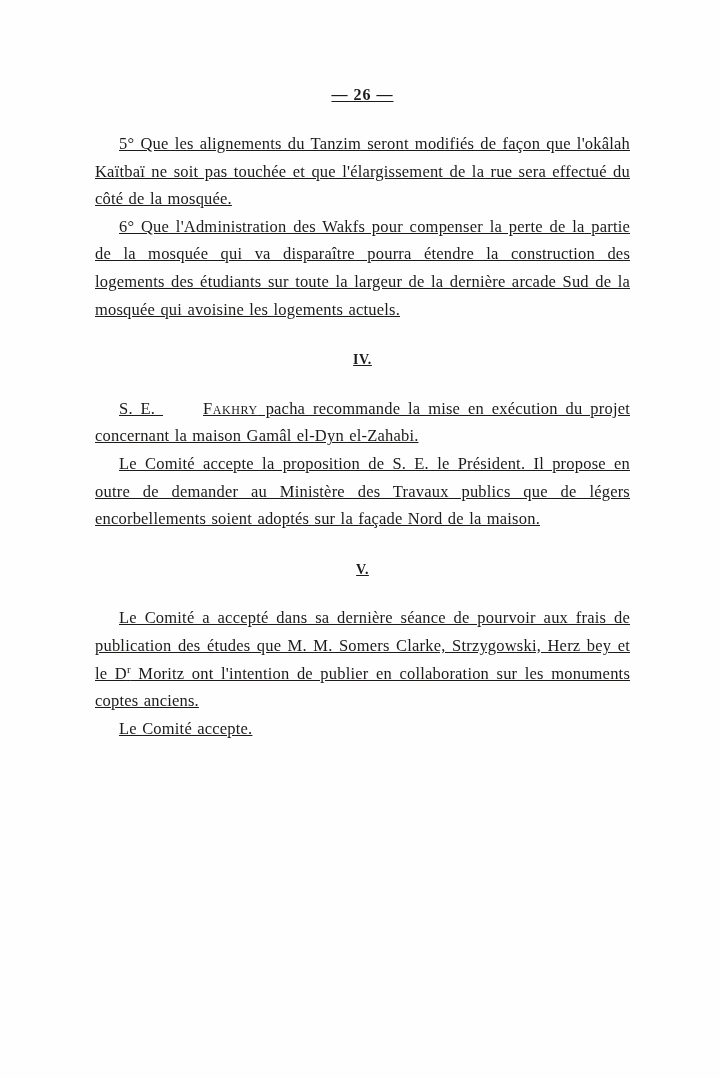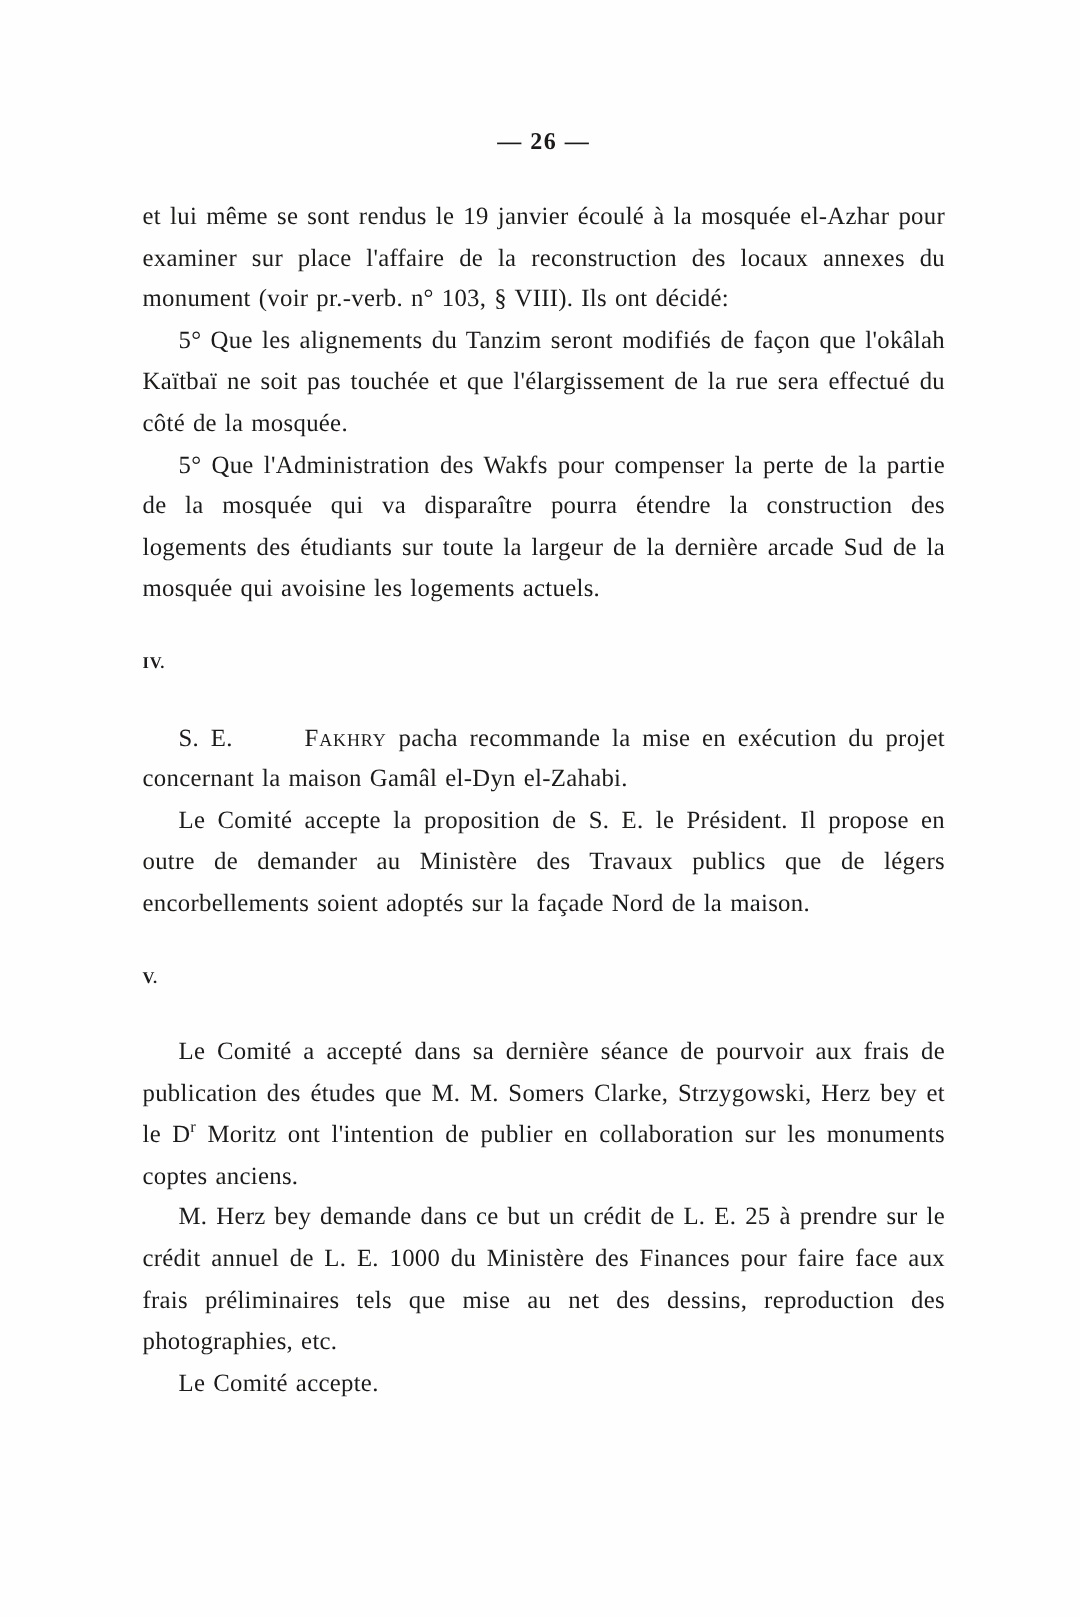--- a/index.html
+++ b/index.html
@@ -15,43 +15,44 @@
   .page {
     position: relative;
     width: 720px;
     height: 1078px;
     margin: 0 auto;
     background: var(--paper);
     font-family: "Liberation Serif", "DejaVu Serif", serif;
     color: var(--ink);
     padding: 86px 90px 0 95px;
     overflow: hidden;
+    text-decoration: underline;
   }
   .page-number {
     text-align: center;
     font-size: 16px;
     letter-spacing: 1px;
     margin: 0 0 26px 0;
     font-weight: bold;
   }
   .doc p.para {
     margin: 0;
     font-size: 16.5px;
     line-height: 27.6px;
     text-align: justify;
     letter-spacing: 0.2px;
     word-spacing: 1px;
   }
   .doc p.para.indent {
     text-indent: 24px;
   }
   .doc .heading {
-    text-align: left;
+    text-align: center;
     font-weight: bold;
-    font-size: 11px;
+    font-size: 14px;
     line-height: 27.6px;
     margin: 23px 0 21px 0;
     letter-spacing: 0.5px;
   }
   .smallcaps {
     font-variant: small-caps;
     letter-spacing: 0.6px;
     margin-left: 40px;
   }
   .sup {
@@ -59,24 +60,22 @@
     font-size: 11px;
     line-height: 0;
   }
 </style>
 </head>
 <body>
 
 <div class="page">
   <div class="page-number">— 26 —</div>
   <div class="doc">
-      <p class="para">et lui même se sont rendus le 19 janvier écoulé à la mosquée el-Azhar pour examiner sur place l'affaire de la reconstruction des locaux annexes du monument (voir pr.-verb. n° 103, § VIII). Ils ont décidé:</p>
       <p class="para indent">5° Que les alignements du Tanzim seront modifiés de façon que l'okâlah Kaïtbaï ne soit pas touchée et que l'élargissement de la rue sera effectué du côté de la mosquée.</p>
-      <p class="para indent">5° Que l'Administration des Wakfs pour compenser la perte de la partie de la mosquée qui va disparaître pourra étendre la construction des logements des étudiants sur toute la largeur de la dernière arcade Sud de la mosquée qui avoisine les logements actuels.</p>
+      <p class="para indent">6° Que l'Administration des Wakfs pour compenser la perte de la partie de la mosquée qui va disparaître pourra étendre la construction des logements des étudiants sur toute la largeur de la dernière arcade Sud de la mosquée qui avoisine les logements actuels.</p>
       <div class="heading">IV.</div>
       <p class="para indent"><span>S. E. </span><span class="smallcaps">Fakhry</span><span> pacha recommande la mise en exécution du projet concernant la maison Gamâl el-Dyn el-Zahabi.</span></p>
       <p class="para indent">Le Comité accepte la proposition de S. E. le Président. Il propose en outre de demander au Ministère des Travaux publics que de légers encorbellements soient adoptés sur la façade Nord de la maison.</p>
       <div class="heading">V.</div>
       <p class="para indent"><span>Le Comité a accepté dans sa dernière séance de pourvoir aux frais de publication des études que M. M. Somers Clarke, Strzygowski, Herz bey et le D</span><span class="sup">r</span><span> Moritz ont l'intention de publier en collaboration sur les monuments coptes anciens.</span></p>
-      <p class="para indent">M. Herz bey demande dans ce but un crédit de L. E. 25 à prendre sur le crédit annuel de L. E. 1000 du Ministère des Finances pour faire face aux frais préliminaires tels que mise au net des dessins, reproduction des photographies, etc.</p>
       <p class="para indent">Le Comité accepte.</p>
     </div>
 </div>
 
 </body></html>

